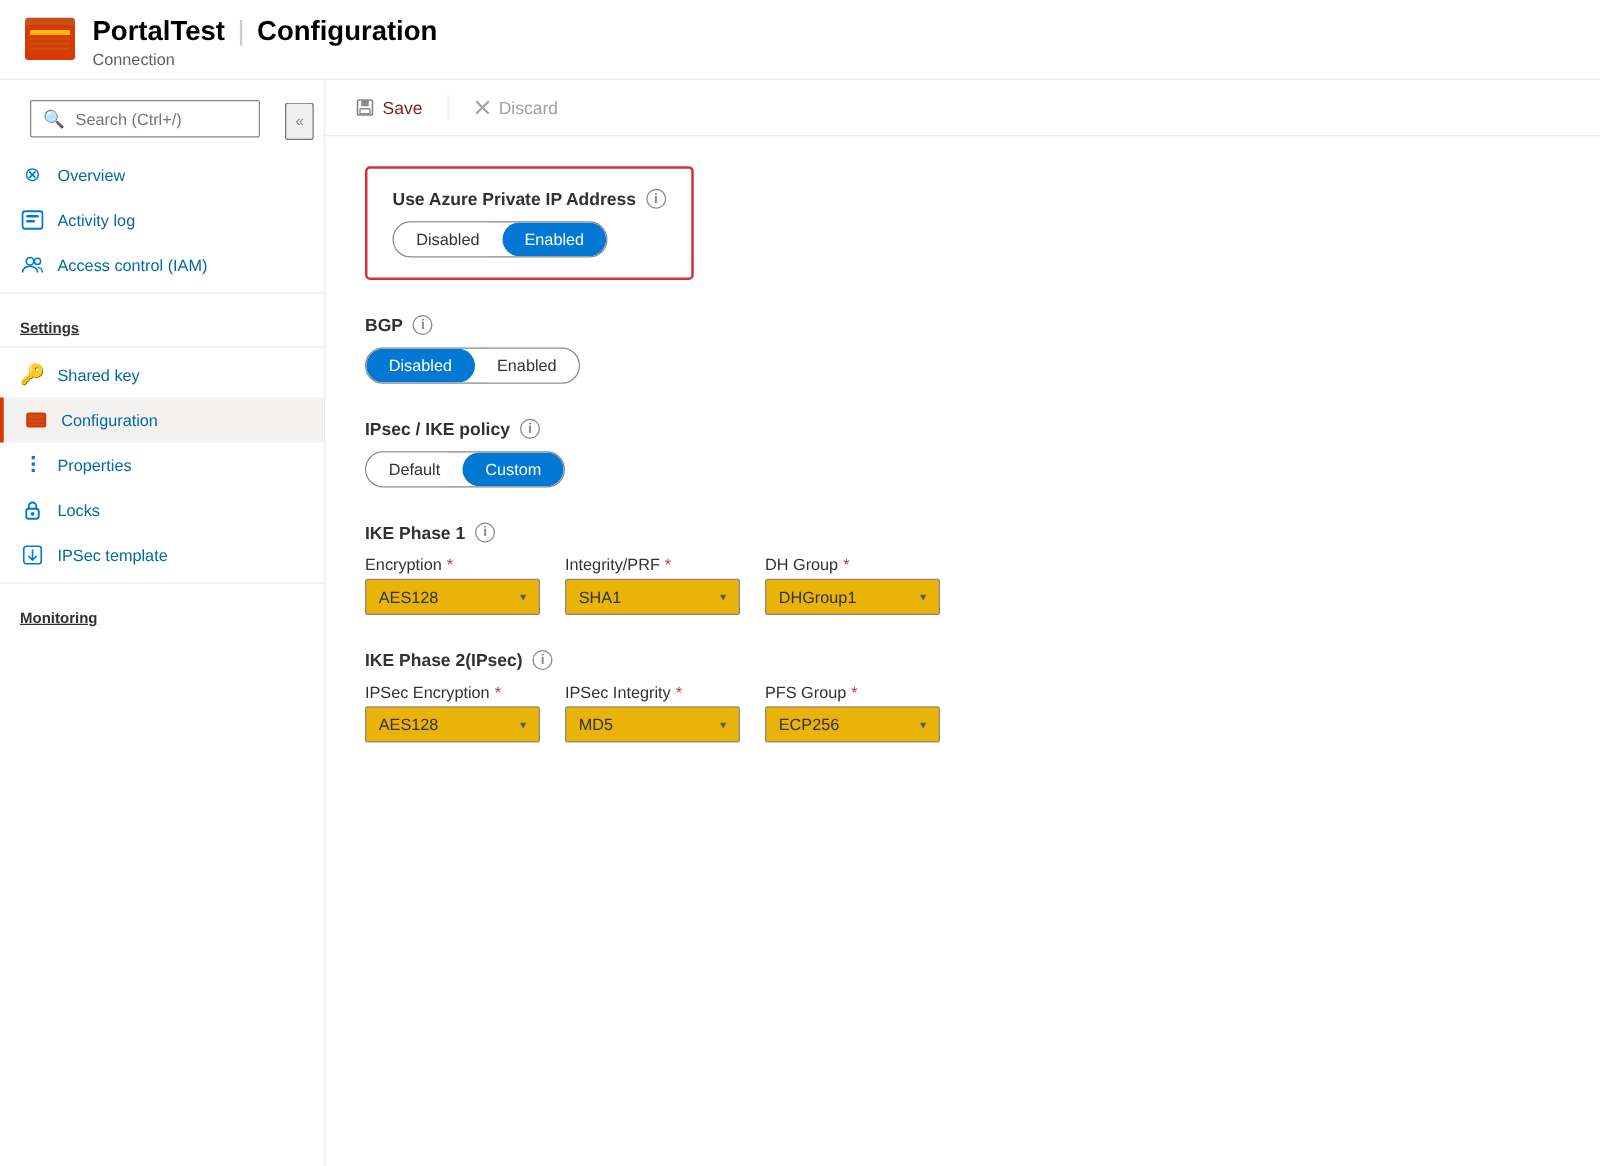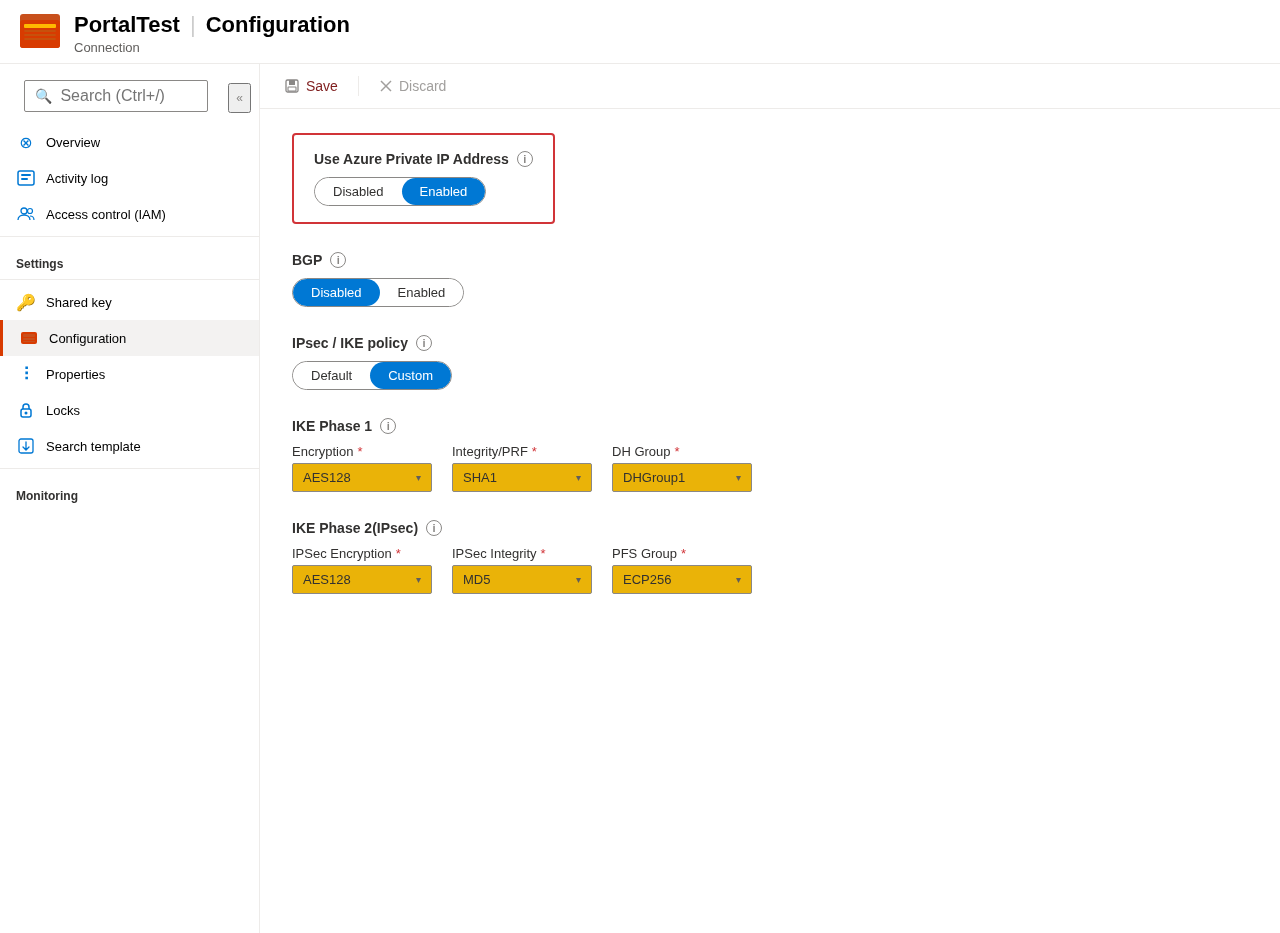--- a/index.html
+++ b/index.html
@@ -11,28 +11,28 @@
     .header-title { font-size: 22px; font-weight: 700; color: #000; }
     .header-subtitle { font-size: 13px; color: #605e5c; margin-top: 2px; }
     .header-divider { color: #ccc; margin: 0 10px; font-size: 22px; font-weight: 300; }
 
     
     .main { display: flex; flex: 1; overflow: hidden; }
 
     
     .sidebar { width: 260px; border-right: 1px solid #edebe9; display: flex; flex-direction: column; overflow-y: auto; padding: 8px 0; flex-shrink: 0; }
     .search-box { display: flex; align-items: center; margin: 8px 12px 12px 12px; border: 1px solid #8a8886; border-radius: 2px; padding: 6px 10px; gap: 8px; }
-    .search-box input { border: none; outline: none; font-size: 16px; color: #323130; background: transparent; width: 100%; }
+    .search-box input { border: none; outline: none; font-size: 13px; color: #323130; background: transparent; width: 100%; }
     .search-icon { color: #8a8886; font-size: 14px; }
     .collapse-btn { margin-left: 8px; color: #8a8886; font-size: 12px; cursor: pointer; padding: 6px; flex-shrink: 0; }
 
     .sidebar-item { display: flex; align-items: center; padding: 8px 16px; cursor: pointer; gap: 10px; white-space: nowrap; }
     .sidebar-item.active { background: #f3f2f1; border-left: 3px solid #d83b01; }
-    .sidebar-item-label { font-size: 13px; color: #000000; }
-    .sidebar-section { font-size: 12px; font-weight: 600; color: #323130; padding: 12px 16px 4px 16px; margin-top: 4px; }
+    .sidebar-item-label { font-size: 13px; color: #0369a1; }
+    .sidebar-section { font-size: 12px; font-weight: 600; color: #323130; padding: 12px 16px 4px 16px; margin-top: 4px; text-decoration: underline; }
     .sidebar-divider { border: none; border-top: 1px solid #edebe9; margin: 4px 0; }
     .icon-svg { width: 20px; height: 20px; flex-shrink: 0; display: flex; align-items: center; justify-content: center; font-size: 16px; }
 
     
     .content { flex: 1; display: flex; flex-direction: column; overflow-y: auto; }
     .toolbar { display: flex; align-items: center; padding: 10px 24px; border-bottom: 1px solid #edebe9; gap: 20px; }
     .toolbar-btn { display: flex; align-items: center; gap: 6px; background: none; border: none; cursor: pointer; font-size: 14px; color: #7f1d1d; padding: 4px 0; }
     .toolbar-btn.disabled { color: #a19f9d; cursor: default; }
     .toolbar-divider { width: 1px; height: 20px; background: #edebe9; }
 
@@ -156,21 +156,21 @@
       </span>
       <span class="sidebar-item-label">Locks</span>
     </div>
     <div class="sidebar-item">
       <span class="icon-svg">
         <svg width="18" height="18" viewBox="0 0 18 18">
             <rect x="2" y="2" width="14" height="14" rx="2" fill="none" stroke="#0078d4" stroke-width="1.3"></rect>
             <path d="M9 5v8M6 10l3 3 3-3" stroke="#0078d4" stroke-width="1.3" fill="none" stroke-linecap="round"></path>
           </svg>
       </span>
-      <span class="sidebar-item-label">Search template</span>
+      <span class="sidebar-item-label">IPSec template</span>
     </div>
 
     <hr class="sidebar-divider">
     <div class="sidebar-section">Monitoring</div>
   </div>
 
   <div class="content">
 
     <div class="toolbar">
       <button class="toolbar-btn">

